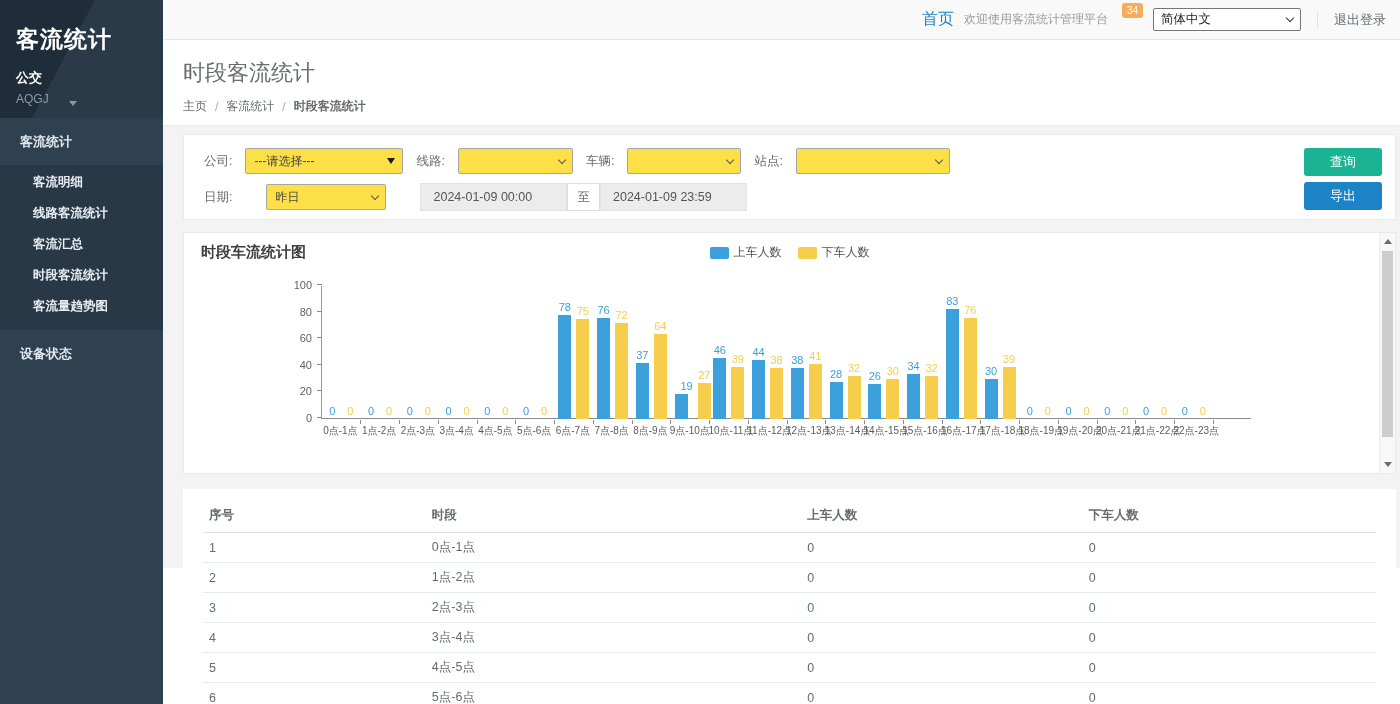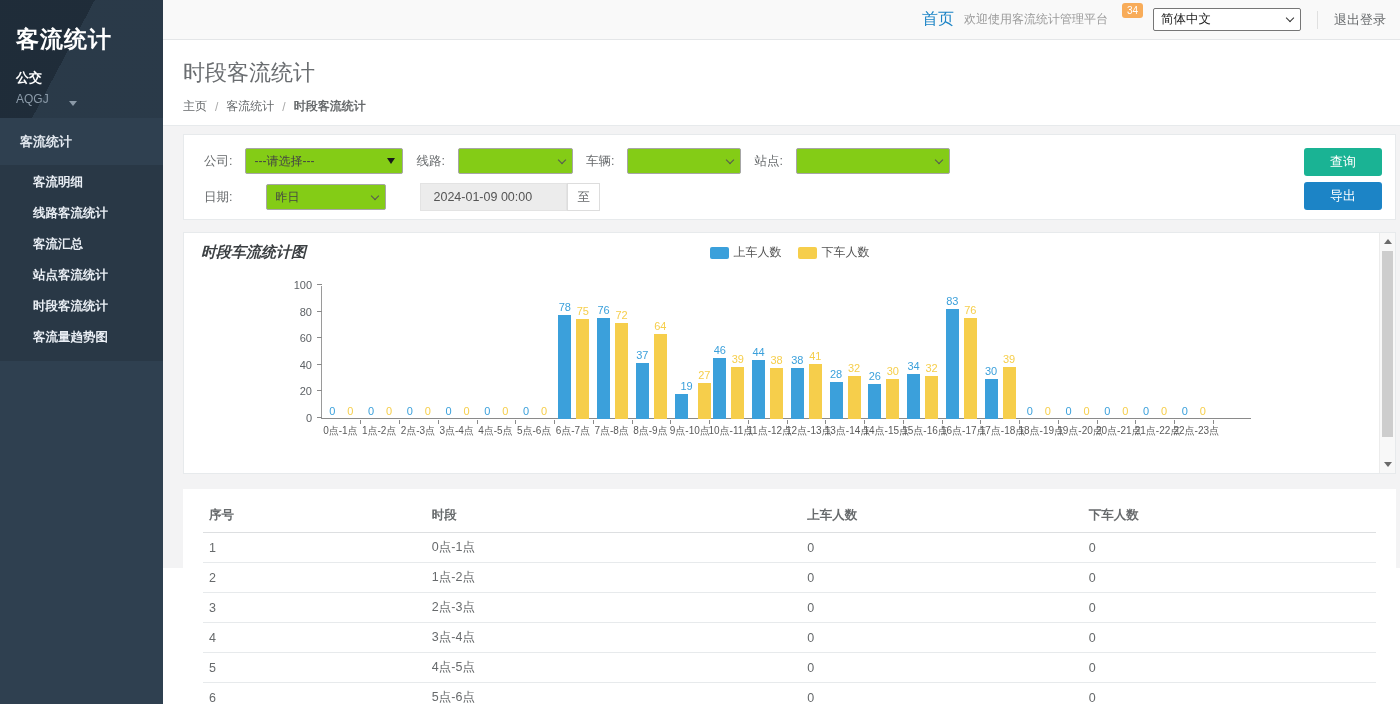--- a/index.html
+++ b/index.html
@@ -37,34 +37,34 @@
 
   .content { padding:8px 4px 0 20px; }
 
   .panel { background:#fff; border:1px solid #e7eaec; }
 
   
   .filter-panel { position:relative; padding:13px 140px 13px 20px; height:86px; }
   .filter-row { display:flex; align-items:center; gap:13px; }
   .filter-row + .filter-row { margin-top:9px;gap:34px; }
   .f-label { font-size:12.5px; color:#676a6c; white-space:nowrap; }
-  .sel { height:26px; border:1px solid #a6a6a6; border-radius:2px; background:#84cc16; display:flex; align-items:center; justify-content:space-between; padding:0 7px 0 8px; font-size:12px; color:#444; cursor:pointer; }
+  .sel { height:26px; border:1px solid #a6a6a6; border-radius:2px; background:#fde047; display:flex; align-items:center; justify-content:space-between; padding:0 7px 0 8px; font-size:12px; color:#444; cursor:pointer; }
   .sel .chev { width:6px; height:6px; border-right:1.4px solid #555; border-bottom:1.4px solid #555; transform:rotate(45deg); margin-top:-3px; flex:none; }
   .sel .tri { width:0; height:0; border-left:4.5px solid transparent; border-right:4.5px solid transparent; border-top:6px solid #1a1a1a; flex:none; }
   .w-company { width:158px; } .w-line { width:115px; } .w-vehicle { width:114px; } .w-station { width:154px; } .w-date { width:120px; }
   .date-group { display:flex; align-items:stretch; }
   .date-input { width:147px; height:28px; line-height:26px; background:#ececec; border:1px solid #e3e3e3; padding:0 12px; font-size:12.5px; color:#555; }
   .date-sep { border:1px solid #d9d9d9; border-left:none; border-right:none; background:#fff; padding:0 9px; line-height:26px; font-size:12.5px; color:#676a6c; border:1px solid #ddd; margin:0; }
   .btn { position:absolute; right:13px; width:78px; height:28px; border:none; border-radius:3px; color:#fff; font-size:13px; font-family:inherit; cursor:pointer; }
   .btn-query { top:13px; background:#1ab394; }
   .btn-export { top:47px; background:#1c84c6; }
 
   
   .chart-panel { margin-top:12px; position:relative; height:242px; padding:10px 17px; }
-  .chart-title { font-size:15px; font-weight:700; color:#3b3f42;font-style:italic; }
+  .chart-title { font-size:15px; font-weight:700; color:#3b3f42; }
   .legend { position:absolute; top:11px; left:50%; transform:translateX(-50%); display:flex; gap:16px; align-items:center; }
   .legend-item { display:flex; align-items:center; gap:5px; font-size:12px; color:#555; cursor:pointer; }
   .legend-swatch { width:19px; height:12px; border-radius:2px; }
   .plot { position:relative; margin:24px 0 0 120px; width:930px; height:133px; border-left:1px solid #9a9a9a; border-bottom:1px solid #8a8a8a; }
   .ytick-label { position:absolute; right:100%; margin-right:10px; font-size:11px; color:#5e6266; width:30px; text-align:right; }
   .ytick-mark { position:absolute; right:100%; width:5px; height:1px; background:#8a8a8a; }
   .bars { display:flex; height:133px; align-items:flex-end; }
   .bar-group { width:38.75px; flex:none; height:100%; display:flex; justify-content:center; align-items:flex-end; gap:5px; position:relative; }
   .bar-group::after { content:''; position:absolute; right:-0.5px; bottom:-5px; width:1px; height:4px; background:#8a8a8a; }
   .bar-wrap { display:flex; flex-direction:column; align-items:center; justify-content:flex-end; height:100%; }
@@ -96,24 +96,24 @@
     <div class="brand-code">
       <span>AQGJ</span>
       <span class="caret-down"></span>
     </div>
   </div>
   <div class="menu-section">客流统计</div>
   <div class="submenu">
       <div class="submenu-item">客流明细</div>
       <div class="submenu-item">线路客流统计</div>
       <div class="submenu-item">客流汇总</div>
-      <div class="submenu-item">站点客流统计</div>
       <div class="submenu-item">时段客流统计</div>
       <div class="submenu-item">客流量趋势图</div>
     </div>
+  <div class="menu-section">设备状态</div>
 </div>
 
 <div class="main">
 
   <div class="topbar">
     <span class="home-link">首页</span>
     <span class="welcome">欢迎使用客流统计管理平台</span>
     <span class="badge">34</span>
     <div class="lang-select">
       <span>简体中文</span>
@@ -160,20 +160,21 @@
       </div>
       <div class="filter-row">
         <span class="f-label">日期:</span>
         <div class="sel w-date">
           <span>昨日</span>
           <span class="chev"></span>
         </div>
         <div class="date-group">
           <div class="date-input">2024-01-09 00:00</div>
           <div class="date-sep">至</div>
+          <div class="date-input">2024-01-09 23:59</div>
         </div>
       </div>
       <button class="btn btn-query">查询</button>
       <button class="btn btn-export">导出</button>
     </div>
 
     <div class="panel chart-panel">
       <div class="chart-title">时段车流统计图</div>
       <div class="legend">
           <span class="legend-item">

